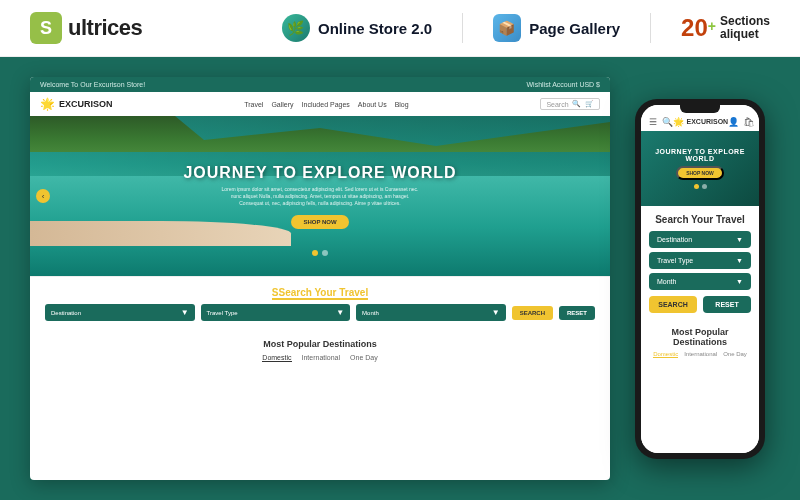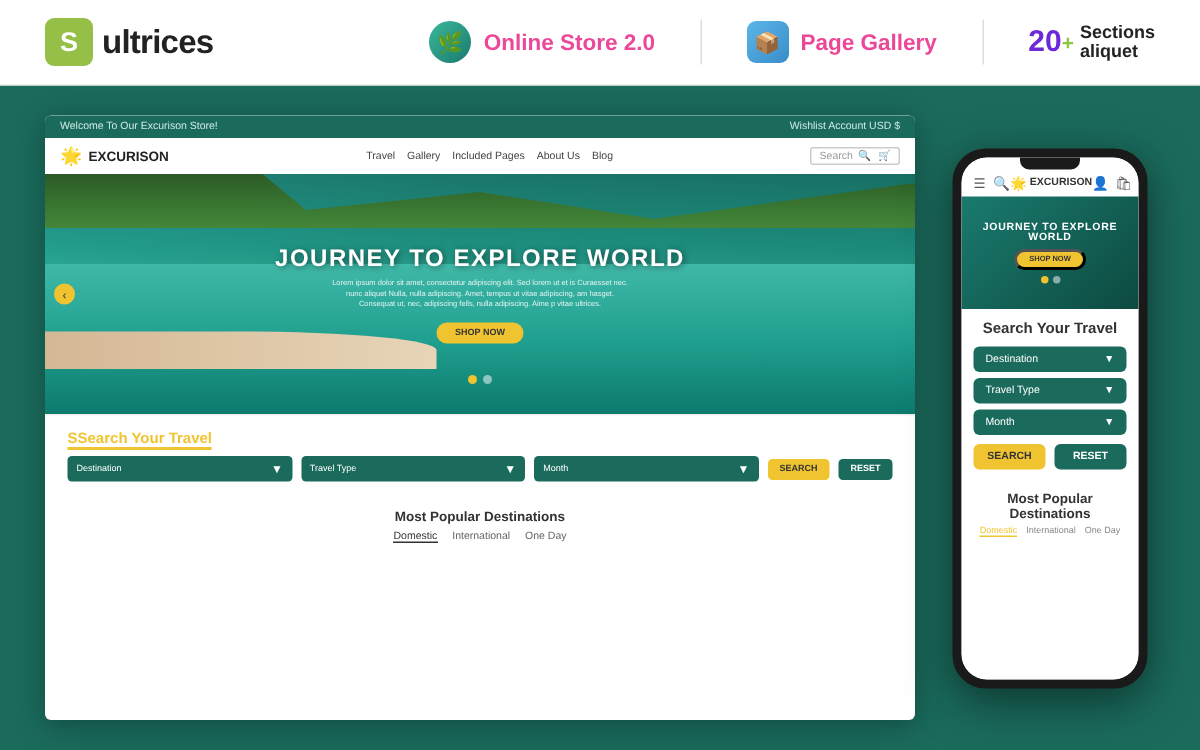--- a/index.html
+++ b/index.html
@@ -68,33 +68,33 @@
 
     .badge-item {
       display: flex;
       align-items: center;
       gap: 8px;
     }
 
     .badge-text {
       font-size: 15px;
       font-weight: bold;
-      color: #ec4899;
+      color: #0f172a;
     }
 
     .sections-badge {
       display: flex;
       align-items: center;
       gap: 4px;
     }
 
     .sections-number {
-      font-size: 20px;
+      font-size: 24px;
       font-weight: 900;
-      color: #6d28d9;
+      color: #c2410c;
       line-height: 1;
     }
 
     .sections-plus {
       color: #8dc63f;
       font-size: 14px;
       font-weight: bold;
       align-self: flex-start;
       margin-top: 2px;
     }
@@ -287,21 +287,21 @@
 
     
     .mockup-search-section {
       background: #fff;
       padding: 10px 15px;
       border-top: 1px solid #eee;
       flex-shrink: 0;
     }
 
     .mockup-search-title {
-      text-align: left;
+      text-align: center;
       font-size: 10px;
       font-weight: bold;
       color: #333;
       margin-bottom: 6px;
     }
 
     .mockup-search-title span {
       color: #f0c430;
       border-bottom: 2px solid #f0c430;
     }

